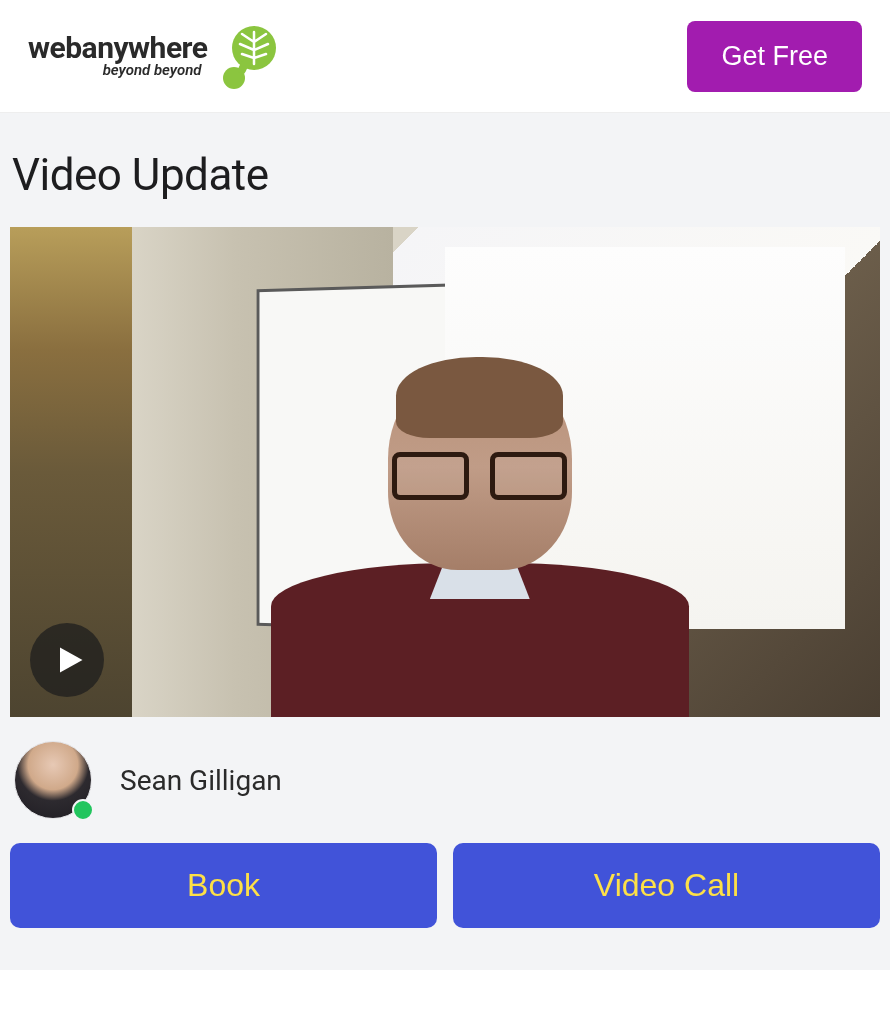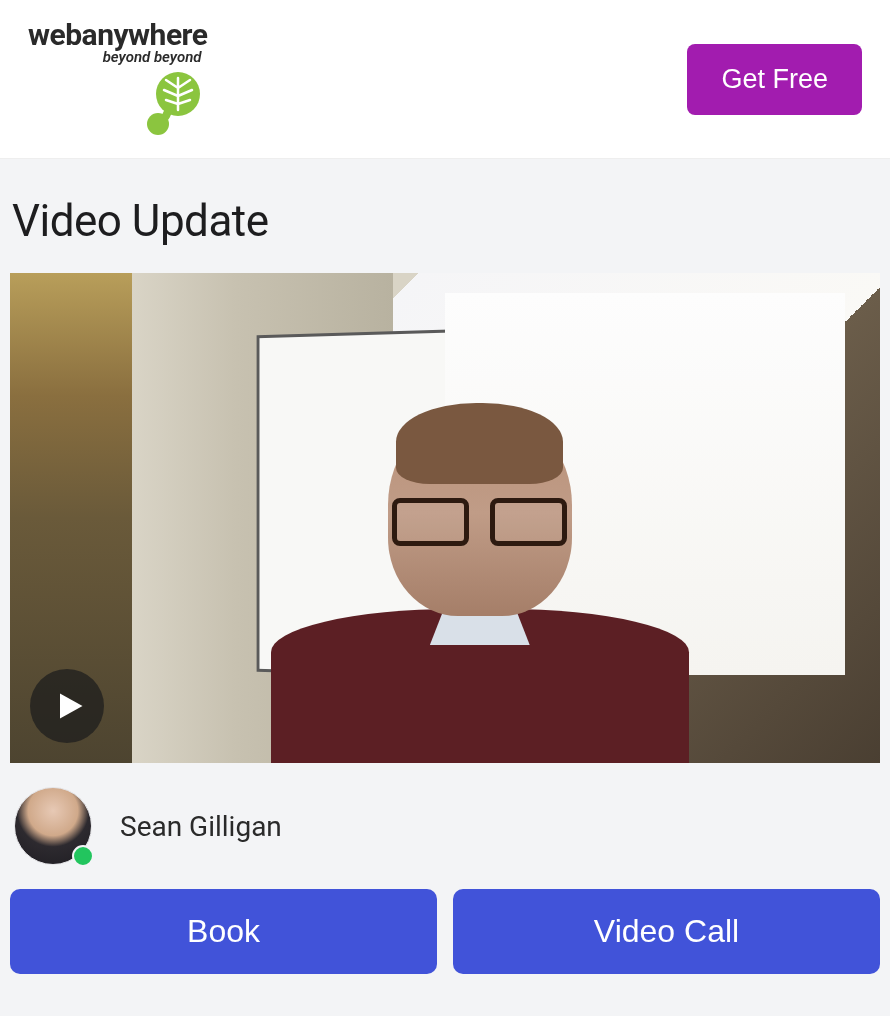--- a/index.html
+++ b/index.html
@@ -1,18 +1,18 @@
 <!DOCTYPE html>
 <html><head>
   <meta charset="utf-8">
   <style>
     * { margin: 0; padding: 0; box-sizing: border-box; }
     body { font-family: -apple-system, BlinkMacSystemFont, "Segoe UI", Roboto, Helvetica, Arial, sans-serif; background: #fff; width: 890px; }
     .header { display: flex; justify-content: space-between; align-items: center; padding: 20px 28px 20px 28px; background: #fff; border-bottom: 1px solid #eee; }
-    .logo { display: flex; align-items: flex-end; flex-direction: column; }
+    .logo { display: flex; align-items: center; }
     .logo-text { font-size: 30px; font-weight: 700; color: #2a2a2a; letter-spacing: -0.5px; line-height: 1; }
     .logo-tagline { font-size: 15px; font-style: italic; font-weight: 600; color: #2a2a2a; text-align: right; margin-top: -2px; padding-right: 6px; }
     .logo-mark { width: 72px; height: 72px; margin-left: 4px; }
     .btn-primary { background: #a21caf; color: #fff; border: none; border-radius: 8px; padding: 20px 34px; font-size: 27px; font-weight: 500; cursor: pointer; }
     .content { background: #f3f4f6; padding: 26px 10px 20px 10px; }
     .page-title { font-size: 44px; font-weight: 400; color: #1d1d1f; margin: 10px 0 26px 2px; letter-spacing: -0.5px; }
     .video-wrap { position: relative; width: 100%; height: 490px; background: linear-gradient(135deg, #a68d6a 0%, #6b5d4a 12%, #d9d4c6 12%, #d9d4c6 30%, #f5f5f7 30%, #faf9f6 65%, #6b5d4a 65%, #4a3f32 100%); overflow: hidden; }
     .video-frame { position: absolute; inset: 0; }
     .video-scene-left { position: absolute; left: 0; top: 0; width: 14%; height: 100%; background: linear-gradient(180deg, #b89e5a 0%, #8a6f3f 25%, #6a5a3a 50%, #4d4430 100%); }
     .video-scene-curtain { position: absolute; left: 14%; top: 0; width: 30%; height: 100%; background: linear-gradient(90deg, #d9d4c6 0%, #c7c1b0 40%, #b8b2a0 100%); }
@@ -27,21 +27,21 @@
     .person-sweater { position:absolute; bottom:0; left:0; width:100%; height:42%; background:#5c1f24; border-radius:44% 44% 0 0 / 28% 28% 0 0; }
     .person-collar { position:absolute; bottom:32%; left:38%; width:24%; height:14%; background:#d9e0e8;  clip-path: polygon(20% 0, 80% 0, 100% 100%, 0 100%); }
     .play-btn { position: absolute; left: 20px; bottom: 20px; width: 74px; height: 74px; border-radius: 50%; background: rgba(30,30,30,0.75); display: flex; align-items: center; justify-content: center; cursor: pointer; border: none; }
     .play-btn svg { width: 30px; height: 30px; fill: #fff; margin-left: 5px; }
     .author-row { display: flex; align-items: center; gap: 28px; padding: 24px 4px 18px 4px; }
     .avatar-wrap { position: relative; width: 78px; height: 78px; }
     .avatar { width: 78px; height: 78px; border-radius: 50%; background: radial-gradient(circle at 50% 30%, #e7c9b5 0%, #d0a98a 38%, #2d2a2f 55%, #1e1c22 100%); border: 1px solid #e4e4e7; }
     .presence { position: absolute; right: -2px; bottom: -2px; width: 22px; height: 22px; border-radius: 50%; background: #22c55e; border: 2px solid #f3f4f6; }
     .author-name { font-size: 28px; color: #2a2a2a; }
     .actions { display: flex; gap: 16px; padding: 6px 0px 22px 0px; }
-    .action-btn { flex: 1; background: #4153d9; color: #ffffff; border: none; border-radius: 10px; padding: 24px 0; font-size: 32px; font-weight: 400; cursor: pointer; }
+    .action-btn { flex: 1; background: #4153d9; color: #fde047; border: none; border-radius: 10px; padding: 24px 0; font-size: 32px; font-weight: 400; cursor: pointer; }
   </style>
 </head>
 <body>
 
 <div class="header">
   <div class="logo">
     <div>
       <div class="logo-text">webanywhere</div>
       <div class="logo-tagline">beyond beyond</div>
     </div>

